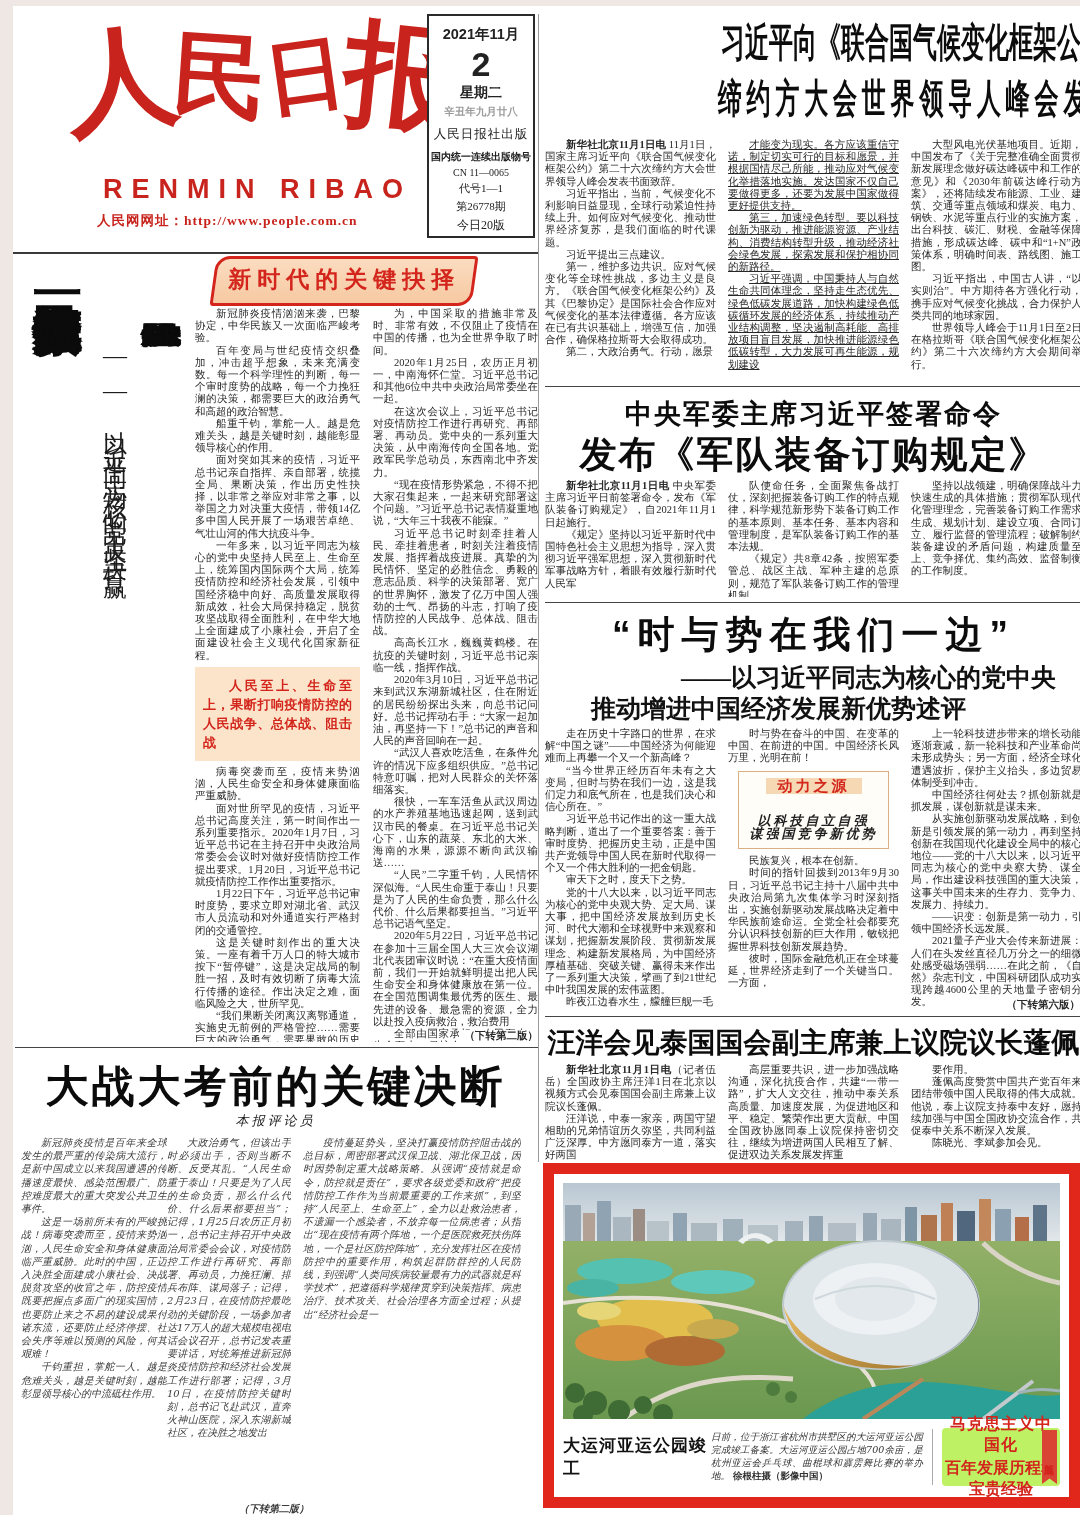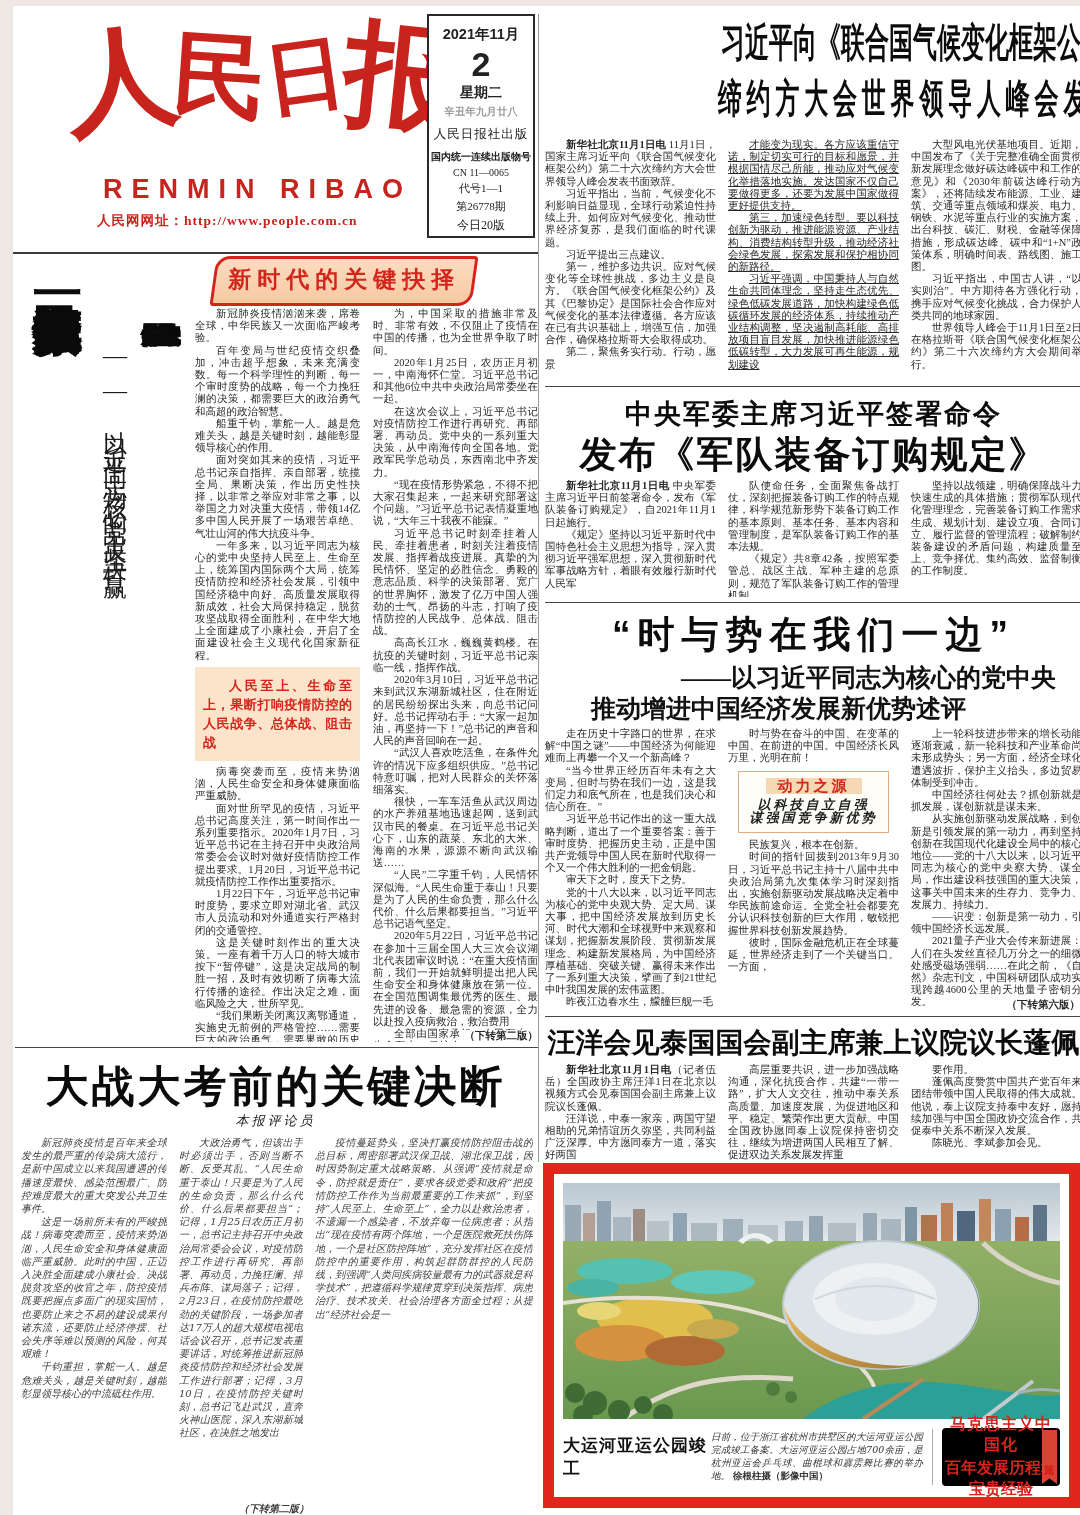--- a/index.html
+++ b/index.html
@@ -39,30 +39,30 @@
      text-align:center;}
   .badge>span{display:inline-block;transform:skewX(8deg);color:#d3251c;
      font-size:23px;letter-spacing:6px;font-weight:bold;
      font-family:"Liberation Sans",sans-serif;line-height:40px;}
   .hl-box{background:#fbe4c9;color:#d3251c;font-weight:bold;font-size:13px;
      line-height:19px;padding:9px 8px;margin:5px 0;text-align:justify;text-indent:2em;}
   .power-box{border:1px solid #ddae83;background:#fffdf7;margin:6px 10px;padding:6px 6px 8px;text-align:center;}
   .power-label{display:inline-block;background:#f6d9b4;color:#d3251c;font-weight:bold;
      font-size:15px;letter-spacing:3px;padding:2px 12px;font-family:"Liberation Sans",sans-serif;}
   .power-line{font-size:13px;font-weight:bold;font-style:italic;color:#1e1e1e;
-     letter-spacing:3px;margin-top:5px;font-family:"DejaVu Serif",serif;}
+     letter-spacing:3px;margin-top:21px;font-family:"DejaVu Serif",serif;}
   .jump{position:absolute;background:#fff;font-size:10.5px;font-weight:bold;padding-left:6px;}
   
   .frame{background:#e1261c;padding:11px;}
   .frame-inner{background:#fff;padding:9px 9px 6px;height:100%;box-sizing:border-box;}
   .cap-row{display:flex;align-items:center;margin-top:7px;height:62px;}
   .cap-title{width:148px;font-size:17px;letter-spacing:1px;color:#111;}
   .cap-text{width:212px;font-size:9.5px;line-height:12.8px;text-align:justify;color:#333;}
   .cap-div{width:1px;height:56px;background:#aaa;margin:0 9px;}
-  .promo{flex:1;background:#000000;border-radius:4px;height:58px;position:relative;
+  .promo{flex:1;background:#bef264;border-radius:4px;height:58px;position:relative;
      display:flex;flex-direction:column;justify-content:center;text-align:center;}
   .promo div{color:#d3251c;font-weight:bold;font-family:"Liberation Sans",sans-serif;}
   .ribbon{position:absolute;right:3px;top:2px;width:15px;height:54px;background:#d84334;
      color:#ffd37e;font-size:9.5px;writing-mode:vertical-rl;text-orientation:upright;
      text-align:center;line-height:15px;
      clip-path:polygon(0 0,100% 0,100% 100%,50% 90%,0 100%);}
 </style>
 </head>
 <body>
 
@@ -96,21 +96,21 @@
   <div class="abs hei" style="left:532px;top:8px;width:537px;text-align:center;color:#0c0c0c;">
     <span class="cx" style="font-size:40px;transform:scaleX(0.60);line-height:56px;">习近平向《联合国气候变化框架公约》第二十六次</span><br>
     <span class="cx" style="font-size:40px;letter-spacing:8px;transform:scaleX(0.60);line-height:56px;">缔约方大会世界领导人峰会发表书面致辞</span>
   </div>
   <div class="abs cols bodytext" style="left:532px;top:133px;width:537px;height:241px;">
     <div class="col" style="width:171px;margin-right:12px;">
         <p><b>新华社北京11月1日电</b> 11月1日，国家主席习近平向《联合国气候变化框架公约》第二十六次缔约方大会世界领导人峰会发表书面致辞。</p>
         <p>习近平指出，当前，气候变化不利影响日益显现，全球行动紧迫性持续上升。如何应对气候变化、推动世界经济复苏，是我们面临的时代课题。</p>
         <p>习近平提出三点建议。</p>
         <p>第一，维护多边共识。应对气候变化等全球性挑战，多边主义是良方。《联合国气候变化框架公约》及其《巴黎协定》是国际社会合作应对气候变化的基本法律遵循。各方应该在已有共识基础上，增强互信，加强合作，确保格拉斯哥大会取得成功。</p>
-        <p>第二，聚焦务实行动。行动，愿景</p>
+        <p>第二，大政治勇气。行动，愿景</p>
       </div>
     <div class="col" style="width:171px;margin-right:12px;text-decoration:underline;">
         <p>才能变为现实。各方应该重信守诺，制定切实可行的目标和愿景，并根据国情尽己所能，推动应对气候变化举措落地实施。发达国家不仅自己要做得更多，还要为发展中国家做得更好提供支持。</p>
         <p>第三，加速绿色转型。要以科技创新为驱动，推进能源资源、产业结构、消费结构转型升级，推动经济社会绿色发展，探索发展和保护相协同的新路径。</p>
         <p>习近平强调，中国秉持人与自然生命共同体理念，坚持走生态优先、绿色低碳发展道路，加快构建绿色低碳循环发展的经济体系，持续推动产业结构调整，坚决遏制高耗能、高排放项目盲目发展，加快推进能源绿色低碳转型，大力发展可再生能源，规划建设</p>
       </div>
     <div class="col" style="width:171px;">
         <p>大型风电光伏基地项目。近期，中国发布了《关于完整准确全面贯彻新发展理念做好碳达峰碳中和工作的意见》和《2030年前碳达峰行动方案》，还将陆续发布能源、工业、建筑、交通等重点领域和煤炭、电力、钢铁、水泥等重点行业的实施方案，出台科技、碳汇、财税、金融等保障措施，形成碳达峰、碳中和“1+N”政策体系，明确时间表、路线图、施工图。</p>
         <p>习近平指出，中国古人讲，“以实则治”。中方期待各方强化行动，携手应对气候变化挑战，合力保护人类共同的地球家园。</p>
         <p>世界领导人峰会于11月1日至2日在格拉斯哥《联合国气候变化框架公约》第二十六次缔约方大会期间举行。</p>
@@ -193,21 +193,21 @@
   <div class="abs vert" style="left:86px;top:336px;height:660px;font-size:24px;letter-spacing:9px;color:#1c1c1c;">——以习近平同志为核心的党中央坚决打赢</div>
   <div class="abs vert hei" style="left:122px;top:300px;font-size:40px;color:#0b0b0b;transform:scale(1,0.56);transform-origin:top left;">疫情防控人民战争总体战阻击战述评</div>
 
   <div class="abs badge" style="left:200px;top:250px;width:256px;height:44px;">
     <span>新时代的关键抉择</span>
   </div>
 
   <div class="abs cols bodytext" style="left:182px;top:302px;width:343px;height:734px;">
     <div class="col" style="width:165px;margin-right:13px;">
       <div>
-          <p>新冠肺炎疫情汹汹来袭，席卷全球，中华民族又一次面临严峻考验。</p>
+          <p>新冠肺炎疫情汹汹来袭，巴黎协定，中华民族又一次面临严峻考验。</p>
           <p>百年变局与世纪疫情交织叠加，冲击超乎想象，未来充满变数。每一个科学理性的判断，每一个审时度势的战略，每一个力挽狂澜的决策，都需要巨大的政治勇气和高超的政治智慧。</p>
           <p>船重千钧，掌舵一人。越是危难关头，越是关键时刻，越能彰显领导核心的作用。</p>
           <p>面对突如其来的疫情，习近平总书记亲自指挥、亲自部署，统揽全局、果断决策，作出历史性抉择，以非常之举应对非常之事，以举国之力对决重大疫情，带领14亿多中国人民开展了一场艰苦卓绝、气壮山河的伟大抗疫斗争。</p>
           <p>一年多来，以习近平同志为核心的党中央坚持人民至上、生命至上，统筹国内国际两个大局，统筹疫情防控和经济社会发展，引领中国经济稳中向好、高质量发展取得新成效，社会大局保持稳定，脱贫攻坚战取得全面胜利，在中华大地上全面建成了小康社会，开启了全面建设社会主义现代化国家新征程。</p>
         </div>
       <div class="hl-box">人民至上、生命至上，果断打响疫情防控的人民战争、总体战、阻击战</div>
       <div>
           <p>病毒突袭而至，疫情来势汹汹，人民生命安全和身体健康面临严重威胁。</p>
           <p>面对世所罕见的疫情，习近平总书记高度关注，第一时间作出一系列重要指示。2020年1月7日，习近平总书记在主持召开中央政治局常委会会议时对做好疫情防控工作提出要求。1月20日，习近平总书记就疫情防控工作作出重要指示。</p>
           <p>1月22日下午，习近平总书记审时度势，要求立即对湖北省、武汉市人员流动和对外通道实行严格封闭的交通管控。</p>
@@ -230,21 +230,21 @@
         <p>全部由国家承担。人民至上、生命至上，保护人民生命安全和身体健康可以不惜一切代价。”</p>
       </div>
     <div class="jump" style="right:0;bottom:0;">（下转第二版）</div>
   </div>
 
   <div class="rule-thin" style="left:2px;top:1041px;width:523px;background:#444;"></div>
 
   <div class="abs hei" style="left:0;top:1052px;width:525px;text-align:center;font-size:43px;letter-spacing:3px;color:#0b0b0b;">大战大考前的关键决断</div>
   <div class="abs kai" style="left:0;top:1106px;width:525px;text-align:center;font-size:13px;letter-spacing:3px;color:#222;">本报评论员</div>
   <div class="abs cols kaitext" style="left:8px;top:1130px;width:512px;height:379px;">
-    <div class="col" style="width:146px;margin-right:12px;">
+    <div class="col" style="width:146px;">
         <p>新冠肺炎疫情是百年来全球发生的最严重的传染病大流行，是新中国成立以来我国遭遇的传播速度最快、感染范围最广、防控难度最大的重大突发公共卫生事件。</p>
         <p>这是一场前所未有的严峻挑战！病毒突袭而至，疫情来势汹汹，人民生命安全和身体健康面临严重威胁。此时的中国，正迈入决胜全面建成小康社会、决战脱贫攻坚的收官之年，防控疫情既要把握点多面广的现实国情，也要防止来之不易的建设成果付诸东流，还要防止经济停摆、社会失序等难以预测的风险，何其艰难！</p>
         <p>千钧重担，掌舵一人。越是危难关头，越是关键时刻，越能彰显领导核心的中流砥柱作用。</p>
       </div>
     <div class="col" style="width:124px;margin-right:12px;">
         <p>大政治勇气，但该出手时必须出手，否则当断不断、反受其乱。“人民生命重于泰山！只要是为了人民的生命负责，那么什么代价、什么后果都要担当”；记得，1月25日农历正月初一，总书记主持召开中央政治局常委会会议，对疫情防控工作进行再研究、再部署、再动员，力挽狂澜、排兵布阵、谋局落子；记得，2月23日，在疫情防控最吃劲的关键阶段，一场参加者达17万人的超大规模电视电话会议召开，总书记发表重要讲话，对统筹推进新冠肺炎疫情防控和经济社会发展工作进行部署；记得，3月10日，在疫情防控关键时刻，总书记飞赴武汉，直奔火神山医院，深入东湖新城社区，在决胜之地发出</p>
       </div>
     <div class="col" style="width:218px;">
         <p>疫情蔓延势头，坚决打赢疫情防控阻击战的总目标，周密部署武汉保卫战、湖北保卫战，因时因势制定重大战略策略。从强调“疫情就是命令，防控就是责任”，要求各级党委和政府“把疫情防控工作作为当前最重要的工作来抓”，到坚持“人民至上、生命至上”，全力以赴救治患者，不遗漏一个感染者，不放弃每一位病患者；从指出“现在疫情有两个阵地，一个是医院救死扶伤阵地，一个是社区防控阵地”，充分发挥社区在疫情防控中的重要作用，构筑起群防群控的人民防线，到强调“人类同疾病较量最有力的武器就是科学技术”，把遵循科学规律贯穿到决策指挥、病患治疗、技术攻关、社会治理各方面全过程；从提出“经济社会是一</p>
       </div>

